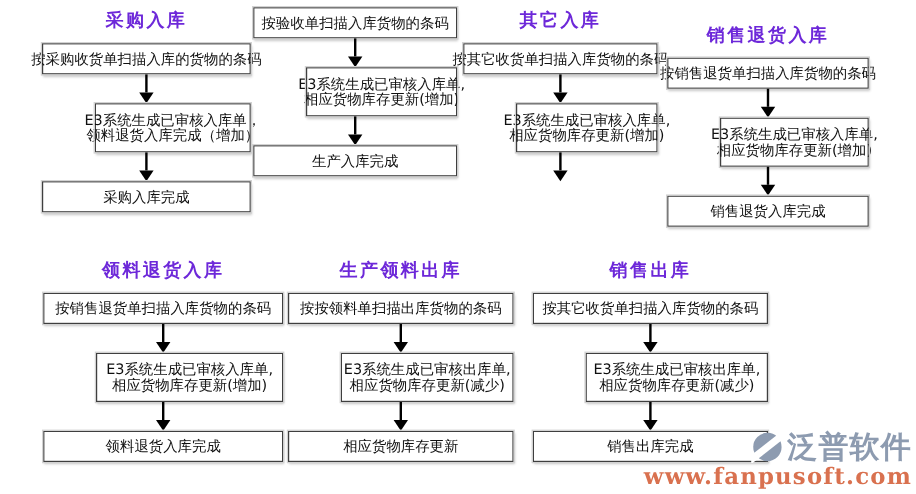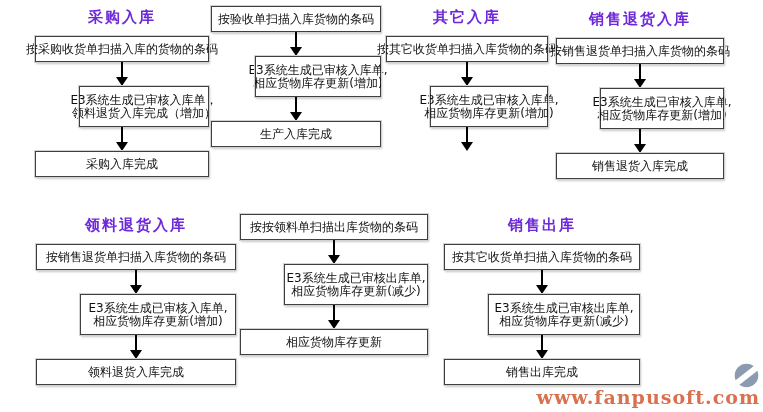--- a/index.html
+++ b/index.html
@@ -95,21 +95,21 @@
     <div class="box double">
       <div>E3系统生成已审核入库单,</div>
       <div>相应货物库存更新(增加)</div>
     </div>
     <div class="arrow">
         <span class="arrow-line"></span>
         <span class="arrow-head"></span>
       </div>
   </div>
 
-  <div class="col" style="left:556px; top:8px; width:168px;">
+  <div class="col" style="left:556px; top:18px; width:168px;">
     <div class="col-title">销售退货入库</div>
     <div class="box single">按销售退货单扫描入库货物的条码</div>
     <div class="arrow">
         <span class="arrow-line"></span>
         <span class="arrow-head"></span>
       </div>
     <div class="box double">
       <div>E3系统生成已审核入库单,</div>
       <div>相应货物库存更新(增加)</div>
     </div>
@@ -132,20 +132,21 @@
       <div>相应货物库存更新(增加)</div>
     </div>
     <div class="arrow">
         <span class="arrow-line"></span>
         <span class="arrow-head"></span>
       </div>
     <div class="box single">领料退货入库完成</div>
   </div>
 
   <div class="col" style="left:240px; top:214px; width:188px;">
+    <div class="col-title">生产领料出库</div>
     <div class="box single">按按领料单扫描出库货物的条码</div>
     <div class="arrow">
         <span class="arrow-line"></span>
         <span class="arrow-head"></span>
       </div>
     <div class="box double">
       <div>E3系统生成已审核出库单,</div>
       <div>相应货物库存更新(减少)</div>
     </div>
     <div class="arrow">
@@ -174,17 +175,18 @@
   </div>
 
   <div class="logo">
     <div class="logo-row">
       <span style="display:inline-flex;">
         <svg width="27" height="27" viewBox="0 0 32 32">
           <circle cx="16" cy="16" r="14" fill="#8d9bb0"></circle>
           <rect x="-6" y="12.5" width="44" height="7" fill="#ffffff" transform="rotate(-38 16 16)"></rect>
         </svg>
       </span>
+      <span class="logo-text">泛普软件</span>
     </div>
     <span class="logo-url">www.fanpusoft.com</span>
   </div>
 
 </div>
 
 </body></html>

